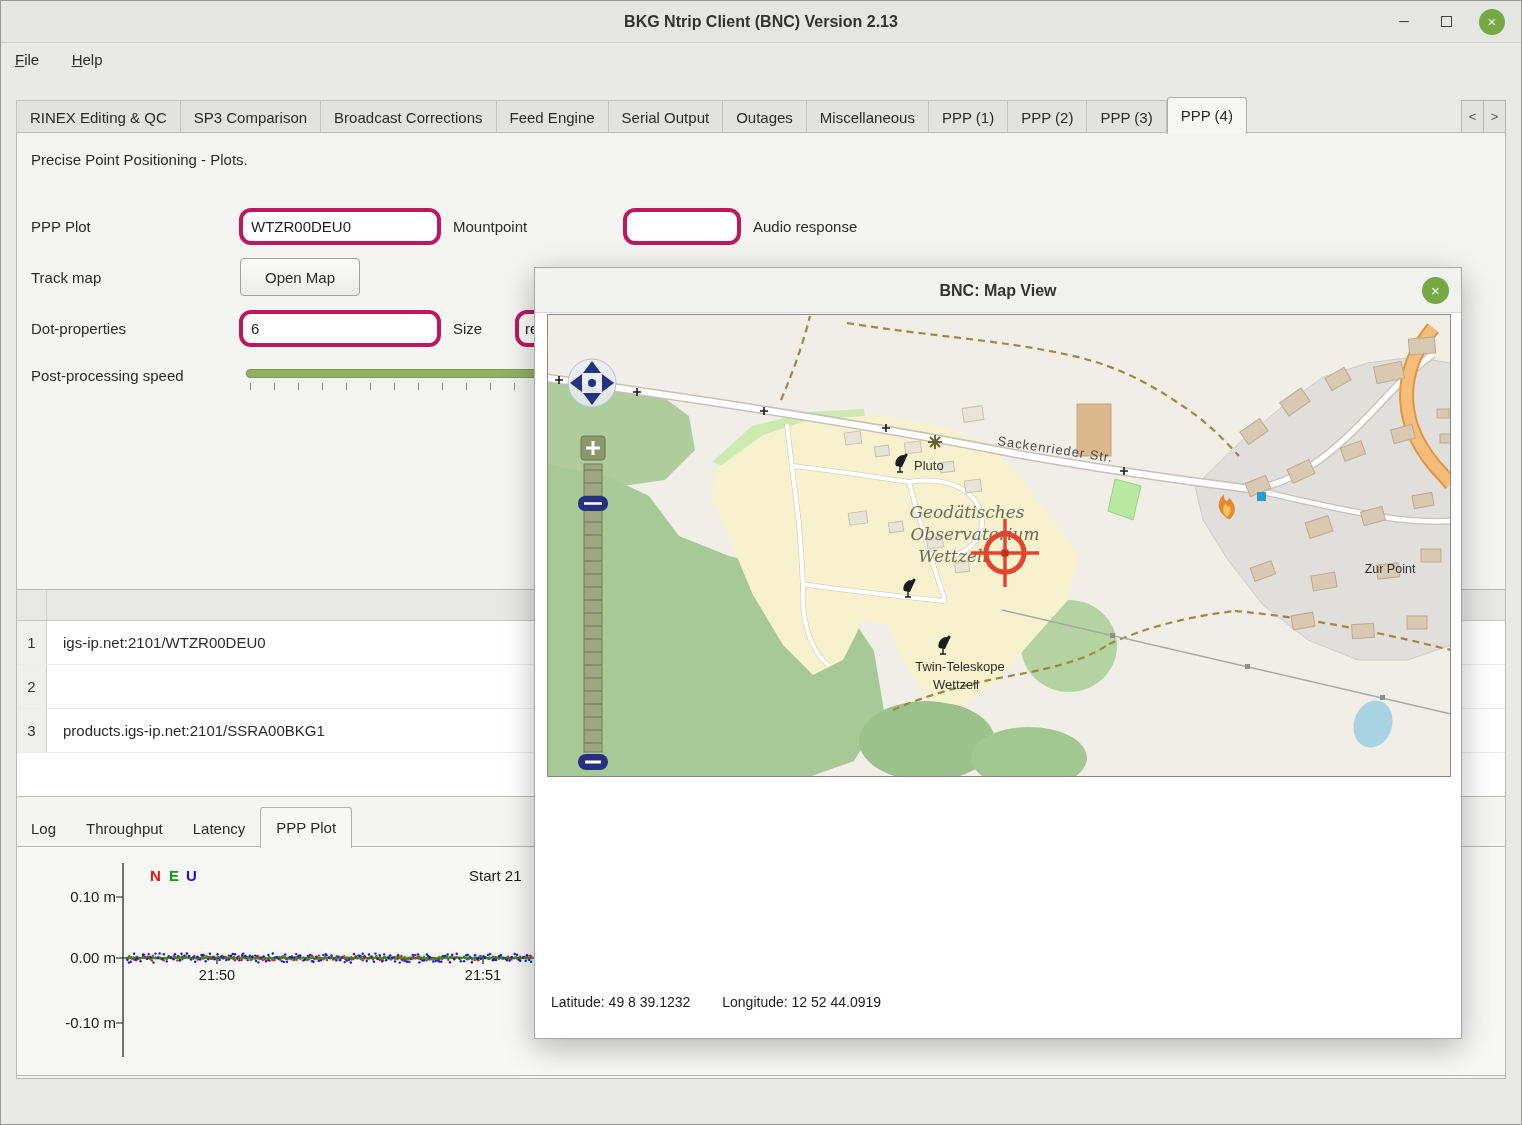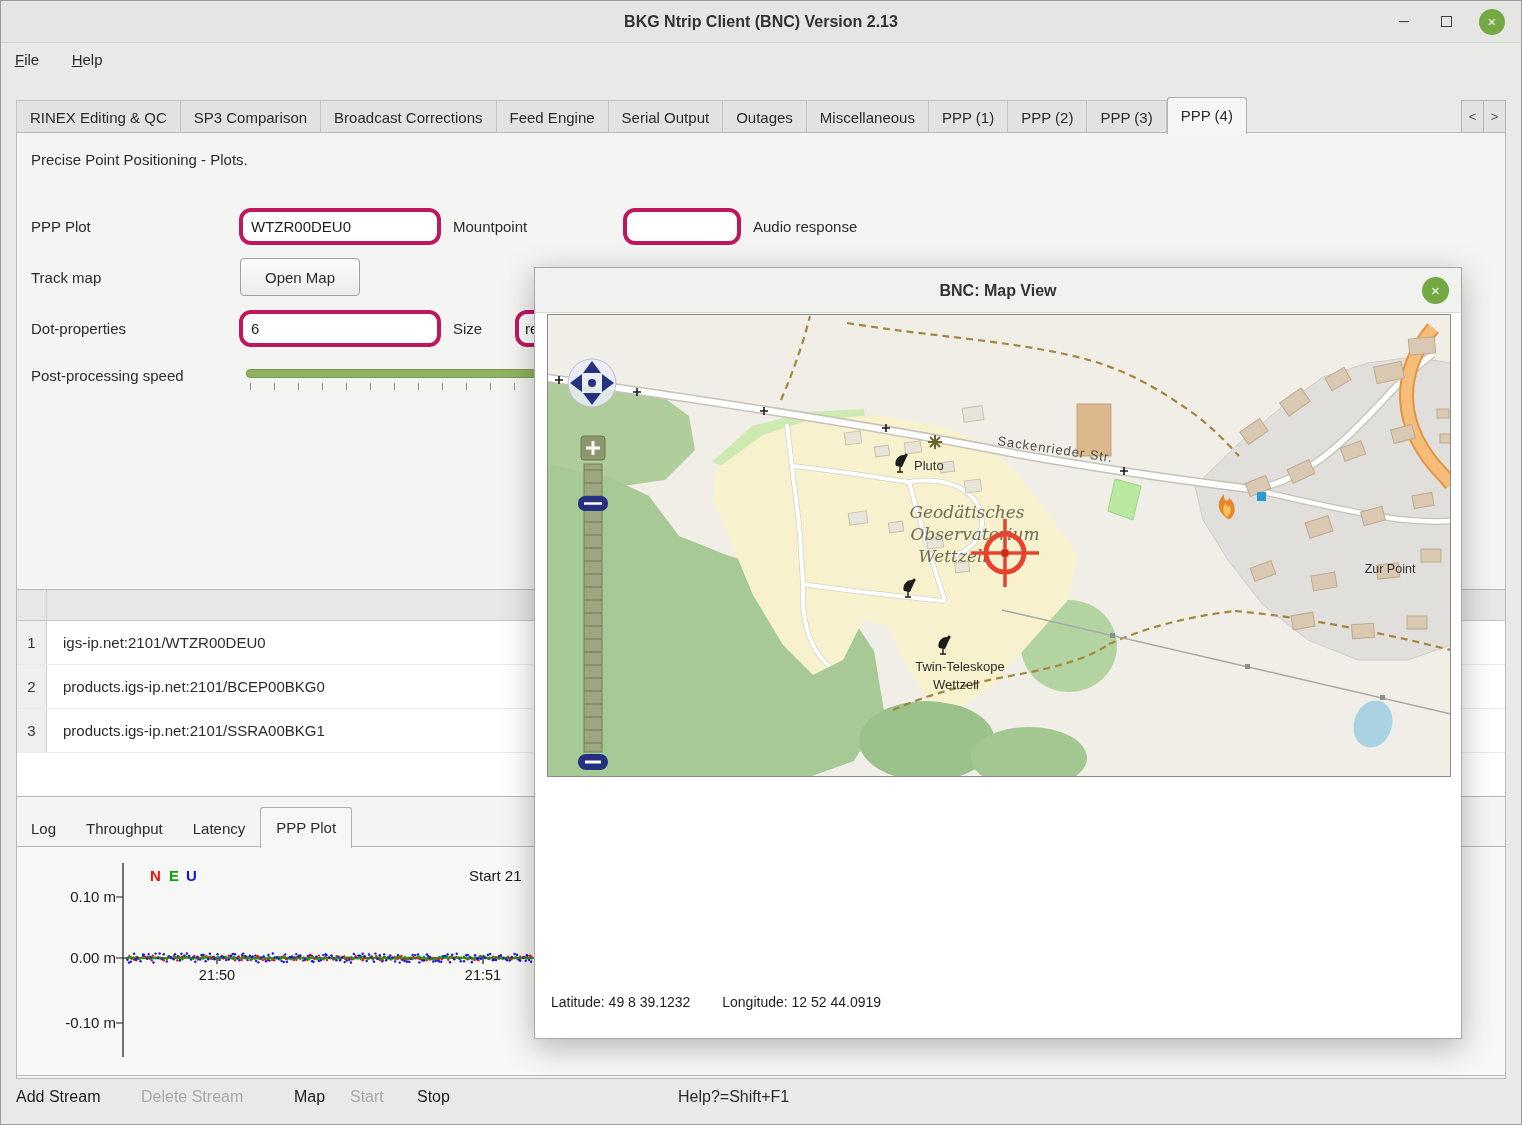--- a/index.html
+++ b/index.html
@@ -142,21 +142,20 @@
   <div class="streams">
     <div class="streams-header">
       <div class="gut"></div>
     </div>
     <div class="srow">
       <div class="rownum">1</div>
       <div class="rowtext">igs-ip.net:2101/WTZR00DEU0</div>
     </div>
     <div class="srow">
       <div class="rownum">2</div>
-      <div class="rowtext">products.igs-ip.net:2101/BCEP00BKG0</div>
     </div>
     <div class="srow">
       <div class="rownum">3</div>
       <div class="rowtext">products.igs-ip.net:2101/SSRA00BKG1</div>
     </div>
   </div>
 
   <div class="plot-tabbar">
     <div class="ptab">Log</div>
     <div class="ptab">Throughput</div>
@@ -729,28 +728,20 @@
         <circle cx="509.9" cy="108.2" r="1.2" fill="#1414e8"></circle>
         <circle cx="513.0" cy="108.7" r="1.2" fill="#e8140f"></circle>
         <circle cx="512.5" cy="111.3" r="1.2" fill="#12a012"></circle>
         <circle cx="512.2" cy="112.9" r="1.2" fill="#1414e8"></circle>
         <circle cx="514.2" cy="109.8" r="1.2" fill="#e8140f"></circle>
         <circle cx="514.8" cy="111.1" r="1.2" fill="#12a012"></circle>
         <circle cx="514.1" cy="114.7" r="1.2" fill="#1414e8"></circle>
       </g>
   </svg>
 
-  <div class="bbar">
-    <span class="bbtn" style="left:15px;">Add Stream</span>
-    <span class="bbtn disabled" style="left:140px;">Delete Stream</span>
-    <span class="bbtn" style="left:293px;">Map</span>
-    <span class="bbtn disabled" style="left:349px;">Start</span>
-    <span class="bbtn" style="left:416px;">Stop</span>
-    <span class="help-text">Help?=Shift+F1</span>
-  </div>
 
   <div class="dialog">
     <div class="dlg-titlebar">
       <div class="dlg-title">BNC: Map View</div>
       <div class="dlg-close">×</div>
     </div>
 
     <div class="map-wrap">
       <svg width="904" height="463" viewBox="0 0 904 463" font-family="Liberation Sans, DejaVu Sans, sans-serif">
         <rect width="904" height="463" fill="#f1eee8"></rect>

